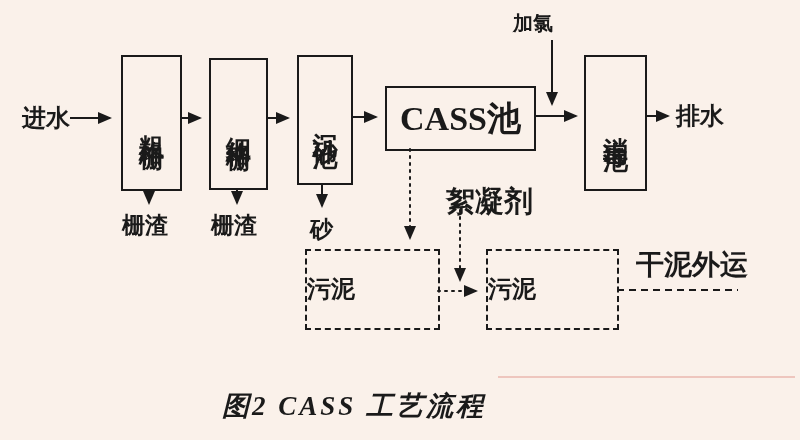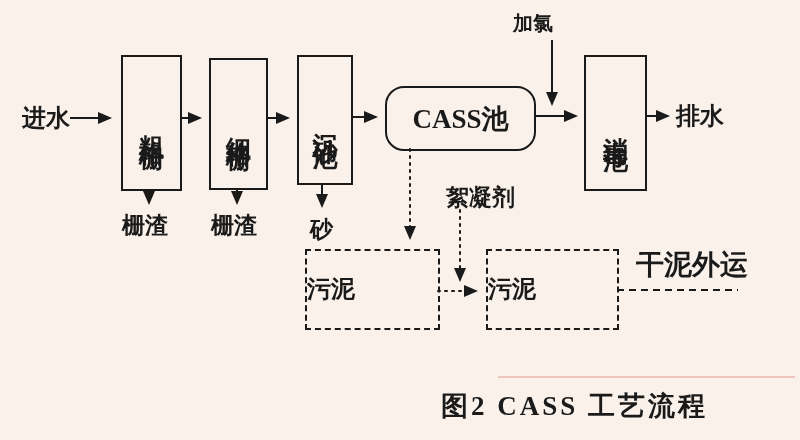--- a/index.html
+++ b/index.html
@@ -31,21 +31,21 @@
     text-orientation:upright;
     font-size:25px;line-height:1;letter-spacing:5px;
     font-weight:bold;
   }
   .lbl{
     position:absolute;z-index:2;
     font-weight:bold;white-space:nowrap;
   }
   .caption{
     position:absolute;z-index:2;left:0;top:388px;width:708px;
-    text-align:right;font-size:27px;font-weight:bold;letter-spacing:3px;
+    text-align:center;font-size:27px;font-weight:bold;letter-spacing:3px;font-style:italic;
   }
   .artifact{
     position:absolute;z-index:0;left:498px;top:376px;width:297px;height:2px;
     background:rgba(219,128,118,0.38);
   }
 </style>
 </head>
 <body>
 
 <div id="stage">
@@ -81,21 +81,21 @@
   </div>
 
   <div class="box" style="left:209px;top:58px;width:55px;height:128px;">
     <span class="vtext">细格栅</span>
   </div>
 
   <div class="box" style="left:297px;top:55px;width:52px;height:126px;">
     <span class="vtext">沉砂池</span>
   </div>
 
-  <div class="box" style="left:385px;top:86px;width:147px;height:61px;font-size:27px;border-radius:19px;">
+  <div class="box" style="left:385px;top:86px;width:147px;height:61px;font-size:34px;">
     <span>CASS池</span>
   </div>
 
   <div class="box" style="left:584px;top:55px;width:59px;height:132px;">
     <span class="vtext">消毒池</span>
   </div>
 
   <div class="dashedbox" style="left:305px;top:249px;width:131px;height:77px;font-size:24px;line-height:1.3;">
     <span>污泥</span>
   </div>
@@ -109,21 +109,21 @@
   <div class="lbl" style="left:22px;top:102px;font-size:24px;">进水</div>
 
   <div class="lbl" style="left:513px;top:10px;font-size:20px;">加氯</div>
 
   <div class="lbl" style="left:122px;top:210px;font-size:23px;">栅渣</div>
 
   <div class="lbl" style="left:211px;top:210px;font-size:23px;">栅渣</div>
 
   <div class="lbl" style="left:310px;top:214px;font-size:23px;">砂</div>
 
-  <div class="lbl" style="left:446px;top:182px;font-size:23px;text-align:center;">絮凝剂</div>
+  <div class="lbl" style="left:446px;top:182px;font-size:29px;text-align:center;">絮凝剂</div>
 
   <div class="lbl" style="left:636px;top:246px;font-size:28px;">干泥外运</div>
 
   <div class="caption">图2  CASS 工艺流程</div>
 
   <div class="artifact"></div>
 
 </div>
 
 </body></html>

